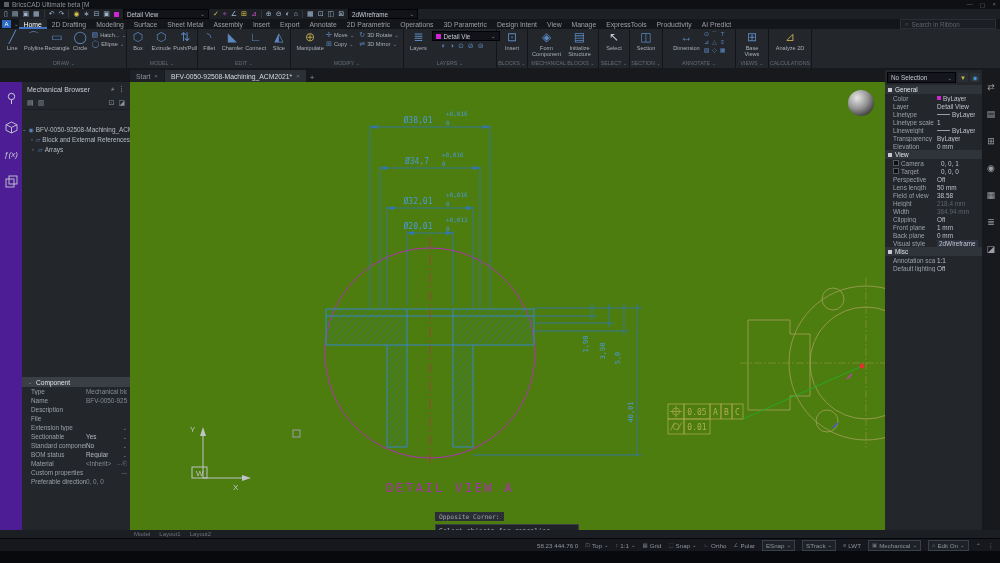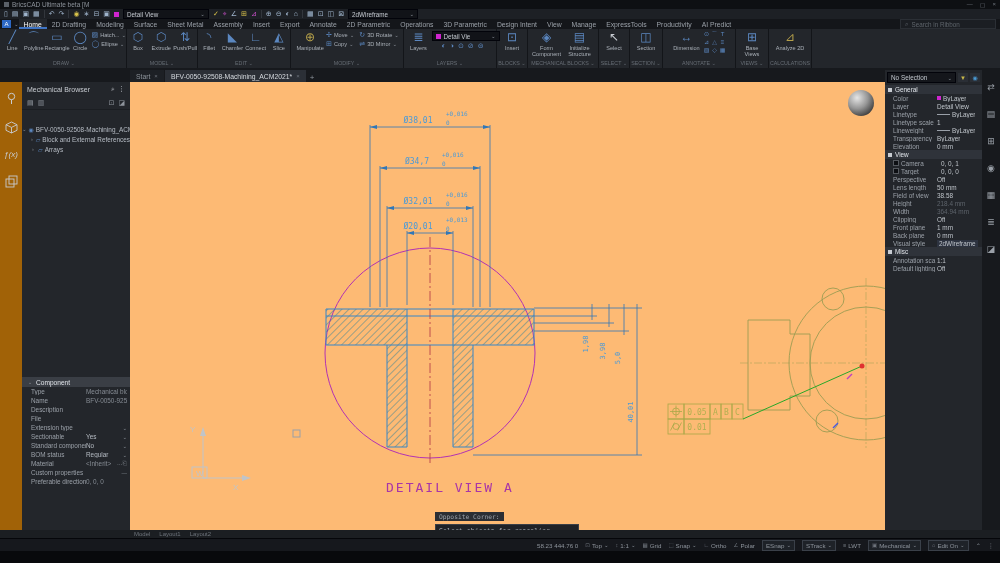--- a/index.html
+++ b/index.html
@@ -46,39 +46,39 @@
             font-size:6px;text-align:center;line-height:8px;}
   
   #doctabs{left:0;top:68px;width:1000px;height:14px;background:#17191d;display:flex;align-items:flex-end;
            padding-left:130px;}
   .dtab{height:12px;display:flex;align-items:center;gap:4px;padding:0 6px;font-size:6.8px;color:#8d939b;
         background:#1d2025;margin-right:1px;white-space:nowrap;}
   .dtab.active{background:#2b2f36;color:#d5d9de;}
   .dclose{color:#6d737b;font-size:6px;}
   .dplus{color:#8d939b;font-size:8px;margin-left:3px;}
   
-  #leftstrip{left:0;top:82px;width:22px;height:448px;background:#a16207;display:flex;flex-direction:column;
+  #leftstrip{left:0;top:82px;width:22px;height:448px;background:#4c1d95;display:flex;flex-direction:column;
              align-items:center;gap:16px;padding-top:10px;}
   #leftpanel{left:22px;top:82px;width:108px;height:448px;background:#23262b;font-size:6.4px;color:#9aa0a8;}
   .lphead{height:14px;display:flex;align-items:center;padding:0 5px;color:#c8ccd2;font-size:7px;gap:3px;}
   .lptools{height:13px;display:flex;align-items:center;padding:0 5px;gap:4px;color:#8d939b;font-size:7px;
            border-bottom:1px solid #1b1e22;}
   .treerow{height:10px;display:flex;align-items:center;gap:2px;white-space:nowrap;overflow:hidden;
            color:#b6bcc4;}
   .tchev{color:#7d838b;font-size:5.5px;width:6px;text-align:center;}
   .ticon{color:#5b87c0;font-size:6px;}
   #comp{position:absolute;left:0;top:295px;width:108px;}
   .csec{height:10px;background:#3a3e45;color:#dfe3e8;display:flex;align-items:center;gap:3px;
         padding-left:5px;font-size:6.6px;}
   .crow{display:flex;height:9px;align-items:center;padding-left:9px;padding-right:3px;}
   .clab{width:55px;color:#9aa0a8;flex:none;overflow:hidden;white-space:nowrap;}
   .cval{color:#868c94;overflow:hidden;white-space:nowrap;flex:1;}
   .cend{margin-left:auto;color:#7d838b;font-size:5.5px;flex:none;}
   
-  #canvas{left:130px;top:82px;width:755px;height:448px;background:#fdba74;overflow:hidden;}
+  #canvas{left:130px;top:82px;width:755px;height:448px;background:#4d7c0f;overflow:hidden;}
   
   #cmdbox{left:435px;top:504px;width:144px;font-family:"DejaVu Sans Mono",monospace;}
   .cmdhist{display:inline-block;background:#2b2e34;color:#9aa0a8;font-size:6.3px;padding:1px 4px;}
   .cmdmain{margin-top:1px;background:#1f2227;border:1px solid #3a3f46;padding:2px 3px;font-size:6.6px;
            color:#aeb4bc;position:relative;line-height:8px;}
   .hl{background:#454c58;color:#d8dde3;}
   .cmdexp{position:absolute;right:2px;top:2px;color:#8d939b;font-size:5px;}
   
   #rightpanel{left:885px;top:70px;width:97px;height:460px;background:#23262b;font-size:6.4px;}
   .selrow{height:13px;display:flex;align-items:center;gap:2px;padding:1px 2px;}

